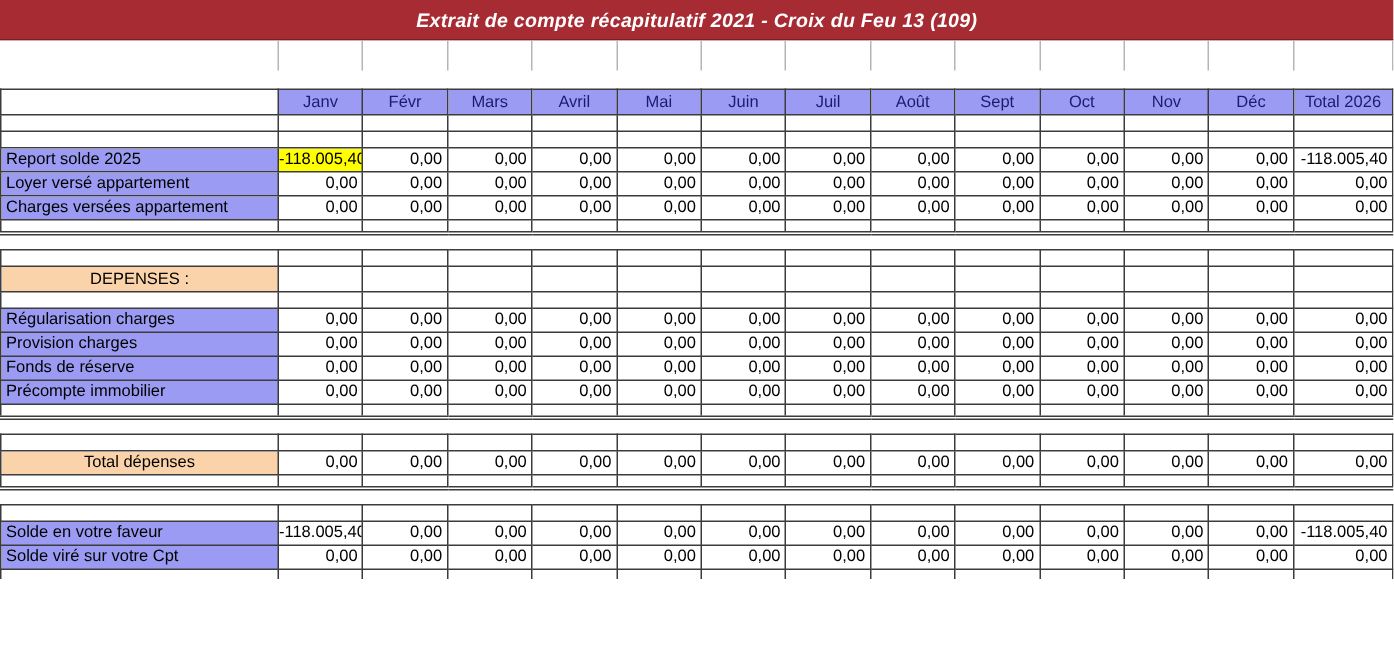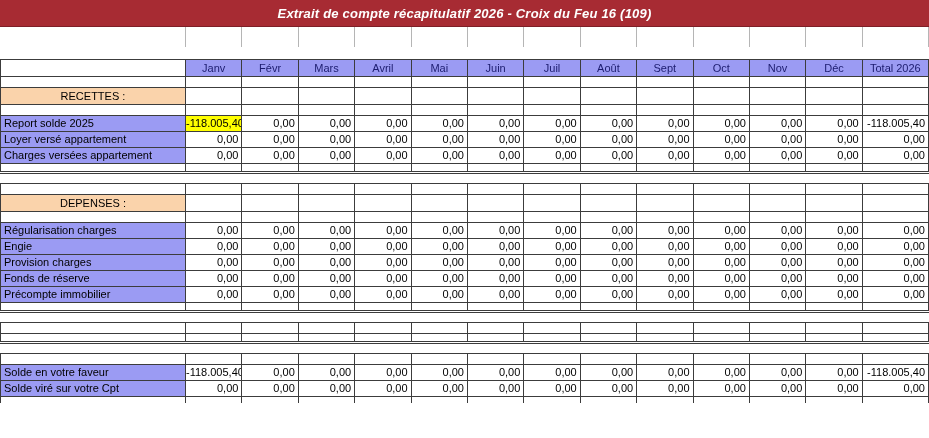--- a/index.html
+++ b/index.html
@@ -47,21 +47,21 @@
   tr.r-sep td{border-bottom:3px double var(--grid);}
   tr.r-gap{height:11px;}
   tr.r-gap td{border:none;background:#fff;}
   tr.r-partial{height:6px;}
   tr.r-partial td{border-bottom:none;}
 </style>
 </head>
 <body>
 
 <div class="title-bar">
-  <span>Extrait de compte récapitulatif 2026 - Croix du Feu 16 (109)</span>
+  <span>Extrait de compte récapitulatif 2021 - Croix du Feu 13 (109)</span>
 </div>
 
 <div class="spacer-strip">
   <div class="gs-label"></div>
 
 <div class="gs-cell"></div>
     <div class="gs-cell"></div>
     <div class="gs-cell"></div>
     <div class="gs-cell"></div>
     <div class="gs-cell"></div>
@@ -120,36 +120,20 @@
         <td></td>
         <td></td>
         <td></td>
         <td></td>
         <td></td>
         <td></td>
         <td></td>
         <td></td>
         <td></td>
       </tr>
-      <tr class="r-section">
-        <td class="peach">RECETTES :</td>
-        <td></td>
-        <td></td>
-        <td></td>
-        <td></td>
-        <td></td>
-        <td></td>
-        <td></td>
-        <td></td>
-        <td></td>
-        <td></td>
-        <td></td>
-        <td></td>
-        <td></td>
-      </tr>
       <tr class="r-blank">
         <td></td>
         <td></td>
         <td></td>
         <td></td>
         <td></td>
         <td></td>
         <td></td>
         <td></td>
         <td></td>
@@ -284,36 +268,20 @@
         <td class="num">0,00</td>
         <td class="num">0,00</td>
         <td class="num">0,00</td>
         <td class="num">0,00</td>
         <td class="num">0,00</td>
         <td class="num">0,00</td>
         <td class="num">0,00</td>
         <td class="num">0,00</td>
       </tr>
       <tr class="r-data">
-        <td class="lbl purple">Engie</td>
-        <td class="num">0,00</td>
-        <td class="num">0,00</td>
-        <td class="num">0,00</td>
-        <td class="num">0,00</td>
-        <td class="num">0,00</td>
-        <td class="num">0,00</td>
-        <td class="num">0,00</td>
-        <td class="num">0,00</td>
-        <td class="num">0,00</td>
-        <td class="num">0,00</td>
-        <td class="num">0,00</td>
-        <td class="num">0,00</td>
-        <td class="num">0,00</td>
-      </tr>
-      <tr class="r-data">
         <td class="lbl purple">Provision charges</td>
         <td class="num">0,00</td>
         <td class="num">0,00</td>
         <td class="num">0,00</td>
         <td class="num">0,00</td>
         <td class="num">0,00</td>
         <td class="num">0,00</td>
         <td class="num">0,00</td>
         <td class="num">0,00</td>
         <td class="num">0,00</td>
@@ -381,20 +349,36 @@
         <td></td>
         <td></td>
         <td></td>
         <td></td>
         <td></td>
         <td></td>
         <td></td>
         <td></td>
         <td></td>
         <td></td>
+      </tr>
+      <tr class="r-data">
+        <td class="peach">Total dépenses</td>
+        <td class="num">0,00</td>
+        <td class="num">0,00</td>
+        <td class="num">0,00</td>
+        <td class="num">0,00</td>
+        <td class="num">0,00</td>
+        <td class="num">0,00</td>
+        <td class="num">0,00</td>
+        <td class="num">0,00</td>
+        <td class="num">0,00</td>
+        <td class="num">0,00</td>
+        <td class="num">0,00</td>
+        <td class="num">0,00</td>
+        <td class="num">0,00</td>
       </tr>
       <tr class="r-sep">
         <td></td>
         <td></td>
         <td></td>
         <td></td>
         <td></td>
         <td></td>
         <td></td>
         <td></td>

